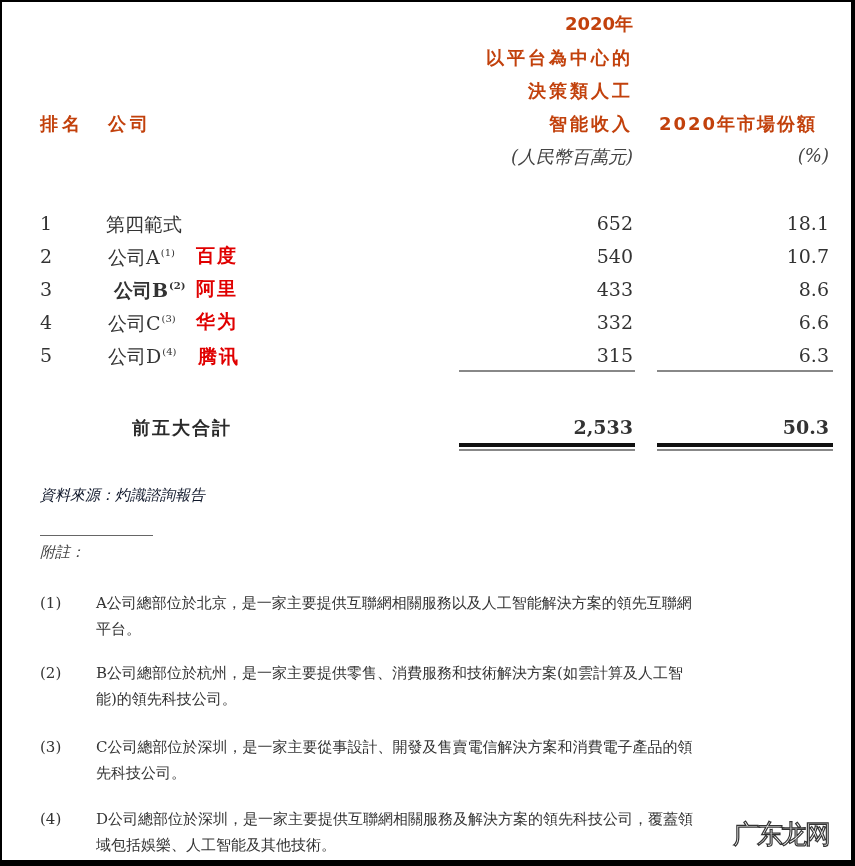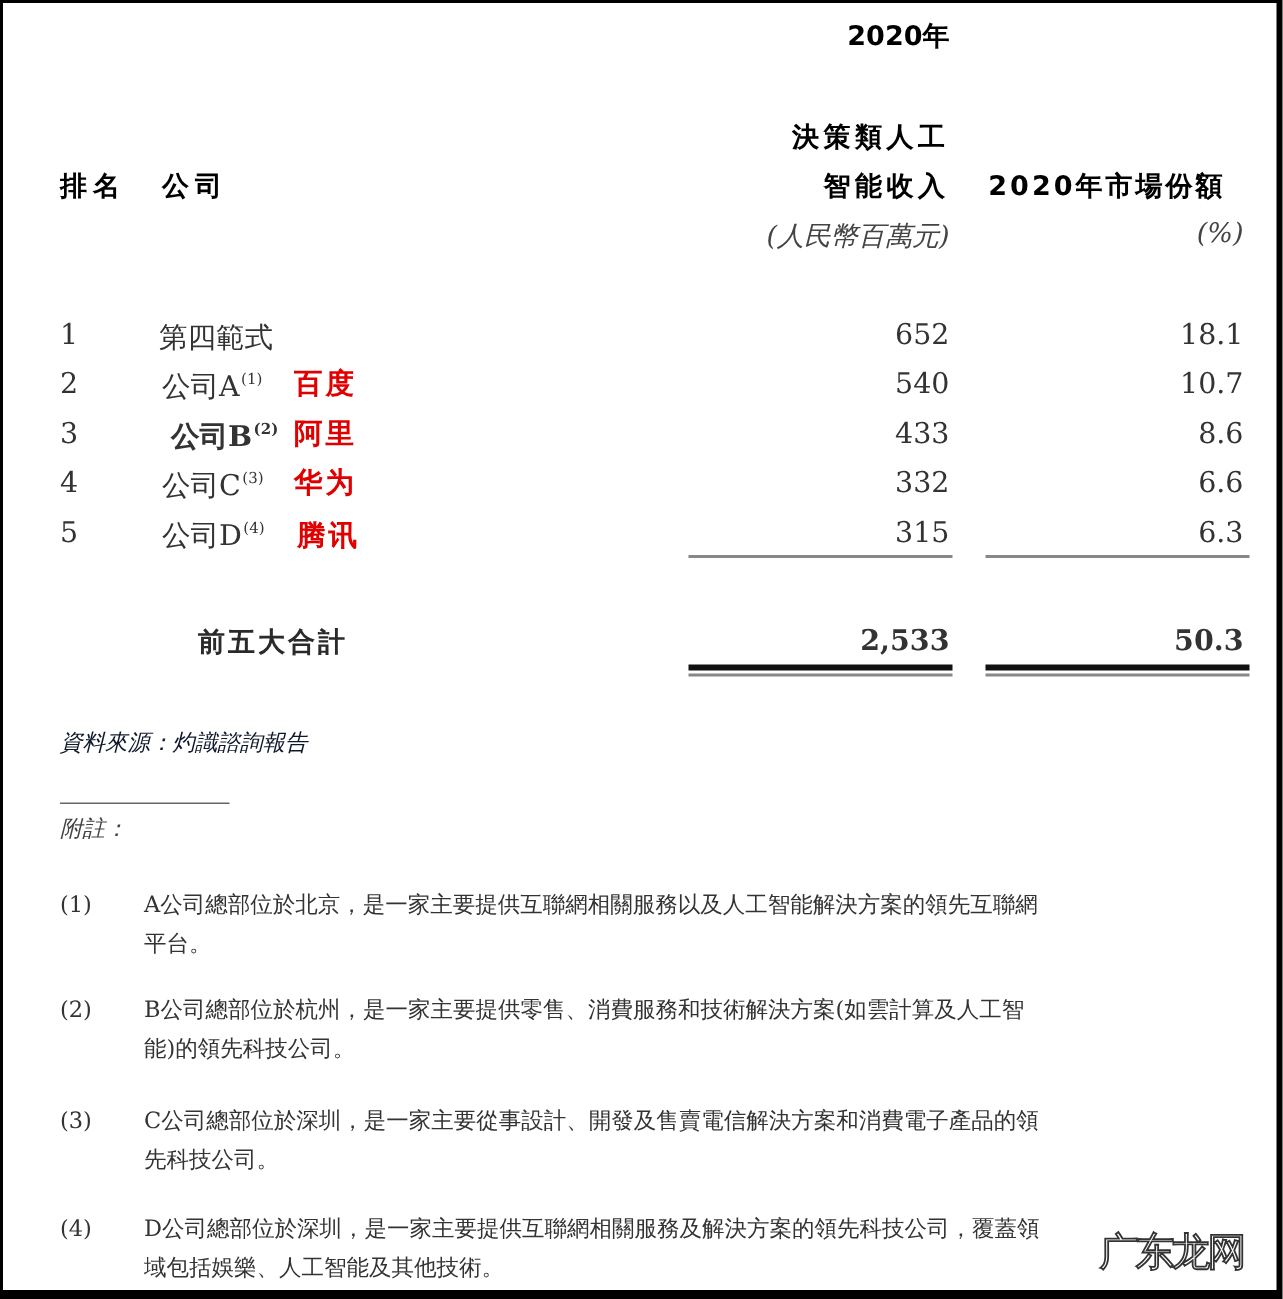--- a/index.html
+++ b/index.html
@@ -8,21 +8,21 @@
       background: #000;
       font-family: "DejaVu Serif", "Liberation Serif", serif;
       color: #333;
     }
     .page {
       position: absolute; left: 2px; top: 2px; width: 849px; height: 858px;
       background: #fff;
     }
     .abs { position: absolute; white-space: nowrap; }
     .sans { font-family: "DejaVu Sans", "Liberation Sans", sans-serif; }
-    .hdr { font-size: 18px; color: #000000; }
+    .hdr { font-size: 18px; color: #c2410c; }
     .bold { font-weight: bold; }
     .right { text-align: right; }
     .ital { font-style: italic; }
     .cell { font-size: 19px; color: #333; }
     .red { color: #e00000; font-weight: bold; font-family: "DejaVu Sans", sans-serif; font-size: 19px; letter-spacing: 2px; }
     sup.fn { font-size: 10px; vertical-align: 8px; margin-left: 1px; }
     .rule { position: absolute; background: #888; height: 2px; }
     .rule.thick { background: #111; height: 4px; }
     .note { font-size: 15px; color: #333; line-height: 26px; }
     .watermark {
@@ -35,20 +35,21 @@
   </style>
 </head>
 <body>
 
 <div class="page">
 
   <div class="abs sans hdr bold" style="left:38px; top:110px; letter-spacing:4px;">排名</div>
   <div class="abs sans hdr bold" style="left:106px; top:110px; letter-spacing:4px;">公司</div>
 
   <div class="abs sans hdr bold right" style="right:218px; top:10px;">2020年</div>
+  <div class="abs sans hdr bold right" style="right:218px; top:44px; letter-spacing:3px;">以平台為中心的</div>
   <div class="abs sans hdr bold right" style="right:218px; top:77px; letter-spacing:3px;">決策類人工</div>
   <div class="abs sans hdr bold right" style="right:218px; top:110px; letter-spacing:3px;">智能收入</div>
   <div class="abs hdr ital right" style="right:218px; top:143px; color:#444;">(人民幣百萬元)</div>
 
   <div class="abs sans hdr bold right" style="right:34px; top:110px; letter-spacing:2px;">2020年市場份額</div>
   <div class="abs hdr ital right" style="right:22px; top:143px; color:#444;">(%)</div>
 
   <div>
     <div class="abs cell" style="left:38px; top:210px;">1</div>
     <div class="abs cell" style="left:104px; top:210px;">第四範式</div>

